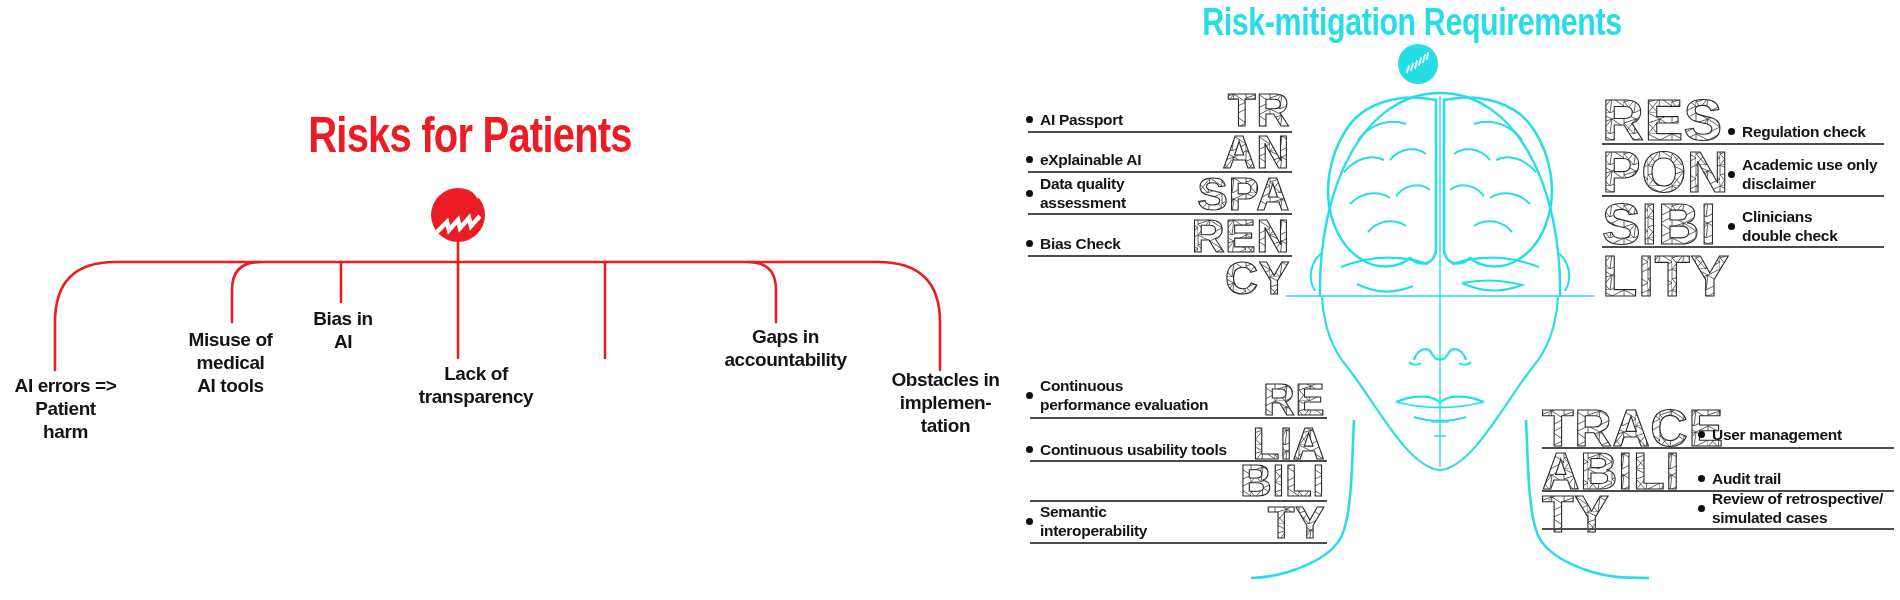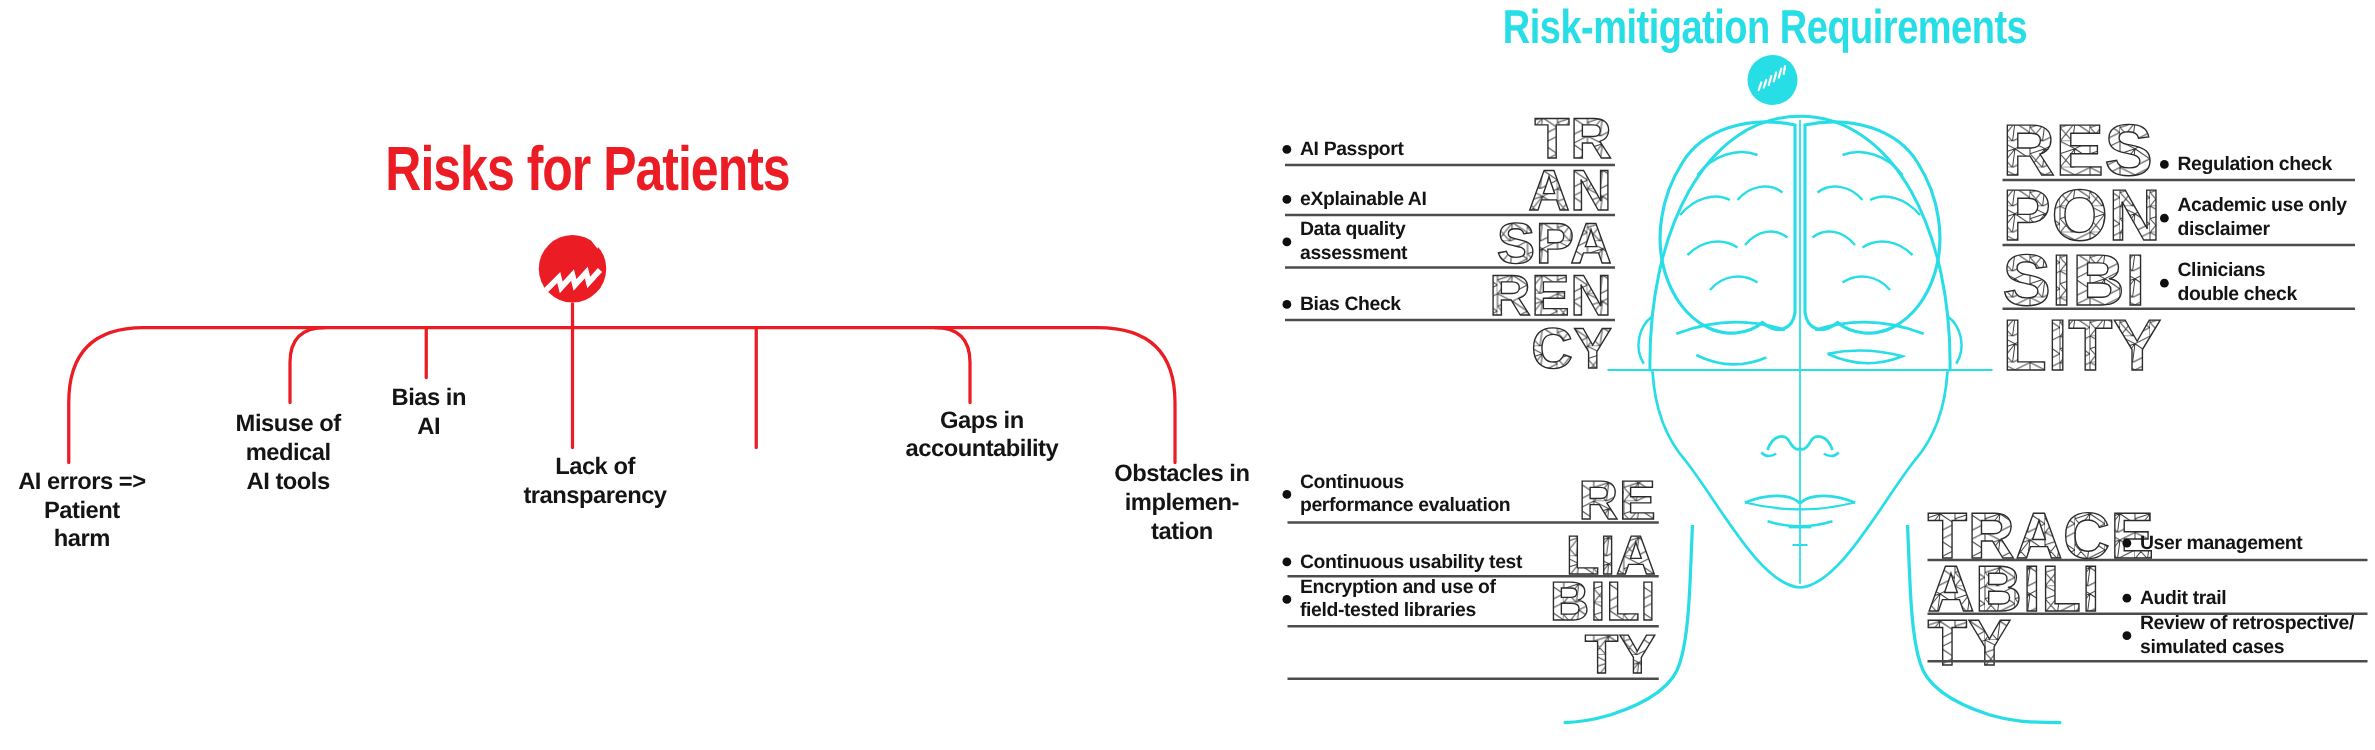--- a/index.html
+++ b/index.html
@@ -248,26 +248,26 @@
       <text x="218" y="35" text-anchor="end">TY</text>
     </svg>
 
   <div class="li" style="left:1026px;top:376px">
       <span class="dot"></span>
       <div class="li-text">Continuous
 performance evaluation</div>
     </div>
   <div class="li" style="left:1026px;top:440px">
       <span class="dot"></span>
-      <div class="li-text">Continuous usability test</div>
-    </div>
-  <div class="li" style="left:1026px;top:460px">
-      <span class="dot"></span>
-      <div class="li-text">Encryption and use of
-field-tested libraries</div>
+      <div class="li-text">Continuous usability tools</div>
+    </div>
+  <div class="li" style="left:1026px;top:502px">
+      <span class="dot"></span>
+      <div class="li-text">Semantic
+interoperability</div>
     </div>
 
   <div class="rule" style="left:1030px;top:417px;width:297px"></div>
   <div class="rule" style="left:1030px;top:460px;width:297px"></div>
   <div class="rule" style="left:1030px;top:500px;width:297px"></div>
   <div class="rule" style="left:1030px;top:542px;width:297px"></div>
 
   <svg class="mesh-word mw-trace" style="left:1540px;top:405px" width="250" height="52">
       <text x="2" y="41">TRACE</text>
     </svg>

